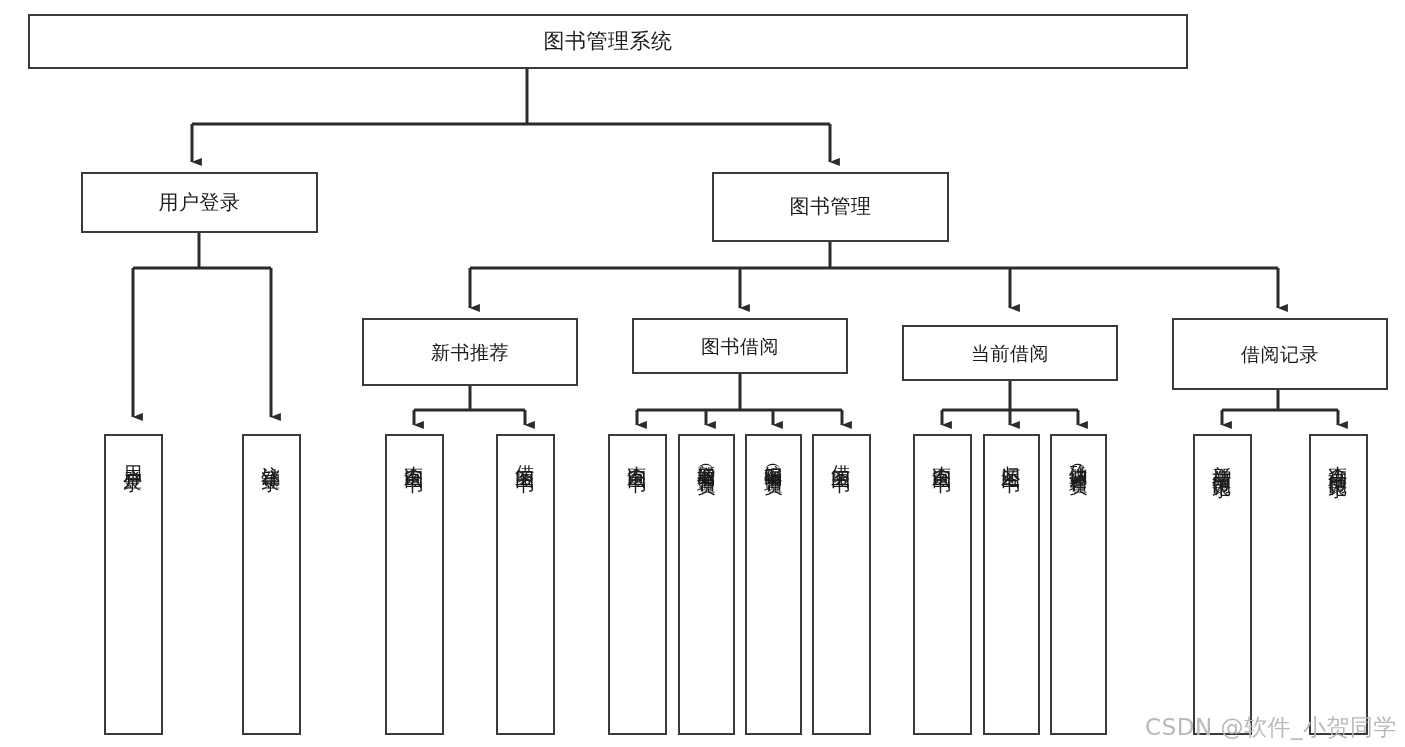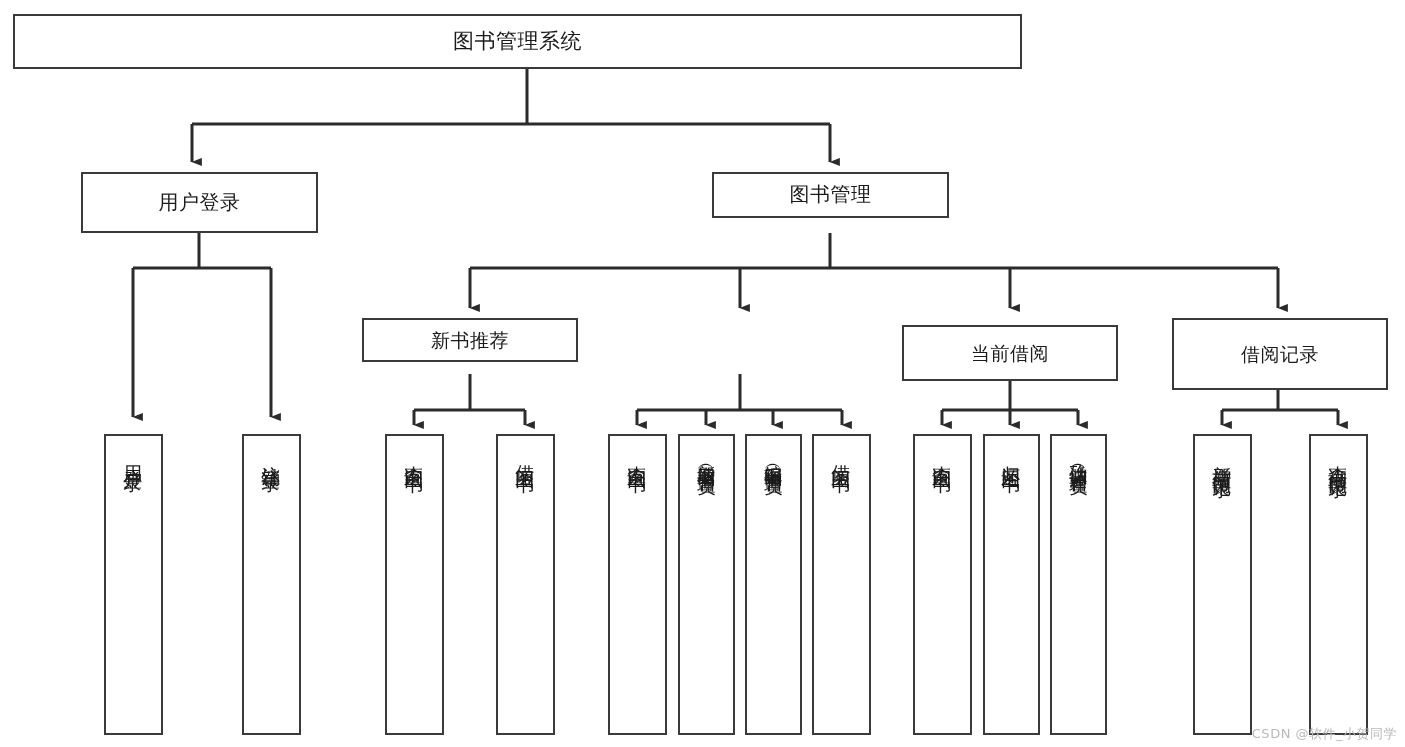--- a/index.html
+++ b/index.html
@@ -55,21 +55,21 @@
     text-orientation:upright;
     line-height:1.08;
     letter-spacing:3px;
     white-space:nowrap;
   }
   .leaf.narrow .lbl{ font-size:18px; letter-spacing:2px; }
   .watermark{
     position:absolute;
     right:8px;
     bottom:4px;
-    font-size:13px;
+    font-size:23px;
     color:#b9b9b9;
     letter-spacing:0.5px;
     white-space:nowrap;
     user-select:none;
     margin-left:48px;
   }
 </style>
 </head>
 <body>
 
@@ -121,36 +121,39 @@
       <path d="M1010 410 L1010 425" marker-end="url(#arrow)"></path>
       <path d="M1078 410 L1078 425" marker-end="url(#arrow)"></path>
 
       <path d="M1278 374 L1278 410"></path>
       <path d="M1222 410 L1338 410"></path>
       <path d="M1222 410 L1222 425" marker-end="url(#arrow)"></path>
       <path d="M1338 410 L1338 425" marker-end="url(#arrow)"></path>
     </g>
   </svg>
 
-  <div class="node lvl-root" style="left:13px;top:14px;width:1009px;height:55px;align-items:center;">
+  <div class="node lvl-root" style="left:28px;top:14px;width:1160px;height:55px;align-items:center;">
     <span class="lbl">图书管理系统</span>
   </div>
 
   <div class="node lvl-1" style="left:81px;top:172px;width:237px;height:61px;">
     <span class="lbl">用户登录</span>
   </div>
 
-  <div class="node lvl-1" style="left:712px;top:172px;width:237px;height:46px;">
+  <div class="node lvl-1" style="left:712px;top:172px;width:237px;height:70px;">
     <span class="lbl">图书管理</span>
   </div>
 
-  <div class="node lvl-2" style="left:362px;top:318px;width:216px;height:44px;">
+  <div class="node lvl-2" style="left:362px;top:318px;width:216px;height:68px;">
     <span class="lbl">新书推荐</span>
   </div>
 
+  <div class="node lvl-2" style="left:632px;top:318px;width:216px;height:56px;">
+    <span class="lbl">图书借阅</span>
+  </div>
 
   <div class="node lvl-2" style="left:902px;top:318px;width:216px;height:56px;margin-top:7px;">
     <span class="lbl">当前借阅</span>
   </div>
 
   <div class="node lvl-2" style="left:1172px;top:318px;width:216px;height:72px;">
     <span class="lbl">借阅记录</span>
   </div>
 
   <div class="node leaf" style="left:104px;top:434px;width:59px;height:301px;">

